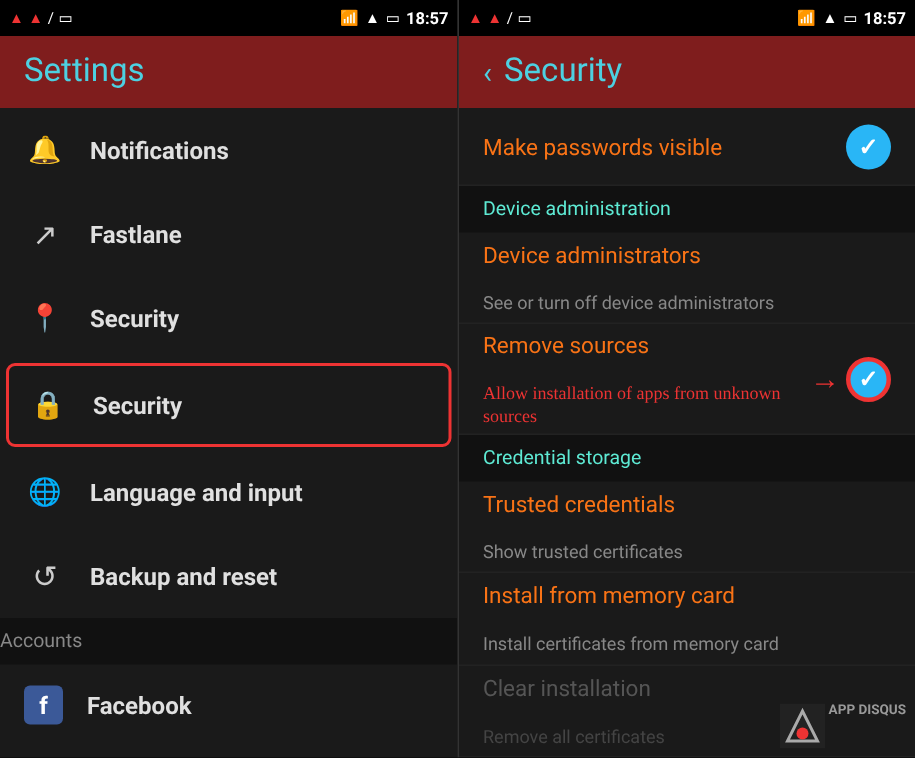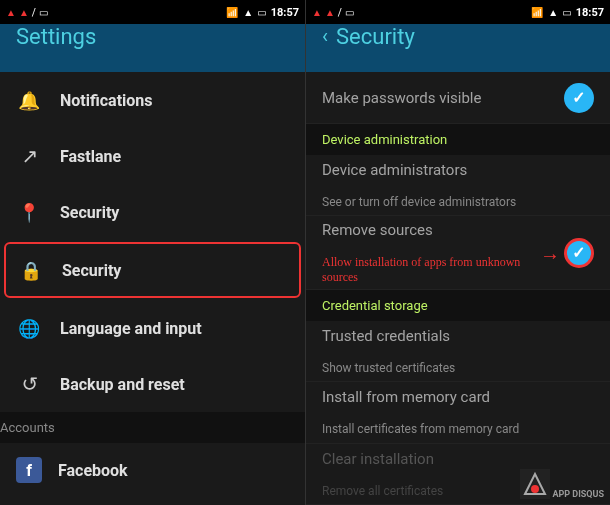--- a/index.html
+++ b/index.html
@@ -65,24 +65,24 @@
     }
     .time-text {
       font-size: 11px;
       color: #fff;
       font-weight: bold;
     }
 
     
     .app-title-bar {
       height: 48px;
-      background: #0c4a6e;
-      display: flex;
-      align-items: flex-start;
-      padding: 0 16px;
+      background: #7f1d1d;
+      display: flex;
+      align-items: flex-end;
+      padding: 12px 16px;
       flex-shrink: 0;
     }
     .app-title {
       font-size: 22px;
       color: #4dd0e1;
       font-weight: normal;
     }
     .back-arrow {
       font-size: 20px;
       color: #4dd0e1;
@@ -136,37 +136,37 @@
       padding: 12px 16px;
       min-height: 52px;
       border-bottom: 1px solid #222;
       cursor: pointer;
     }
     .setting-item-text {
       flex: 1;
     }
     .setting-item-title {
       font-size: 15px;
-      color: #a3a3a3;
+      color: #f97316;
       display: block;
     }
     .setting-item-subtitle {
       font-size: 12px;
       color: #888;
       display: block;
       margin-top: 16px;
     }
     .setting-item-subtitle.highlight {
       color: #e33;
       font-family: Liberation Serif, serif;
     }
     .setting-section-label {
       padding: 8px 16px;
       font-size: 13px;
-      color: #bef264;
+      color: #5eead4;
       background: #111;
     }
 
     
     .toggle-circle {
       width: 30px;
       height: 30px;
       border-radius: 50%;
       display: flex;
       align-items: center;
@@ -203,21 +203,21 @@
       height: 505px;
       display: flex;
       flex-direction: column;
     }
 
     .appname-watermark {
       position: absolute;
       bottom: 6px;
       right: 6px;
       display: flex;
-      align-items: flex-end;
+      align-items: flex-start;
       gap: 2px;
     }
     .appname-logo {
       width: 30px;
       height: 30px;
     }
     .appname-text {
       font-size: 9px;
       color: #999;
       font-weight: bold;

